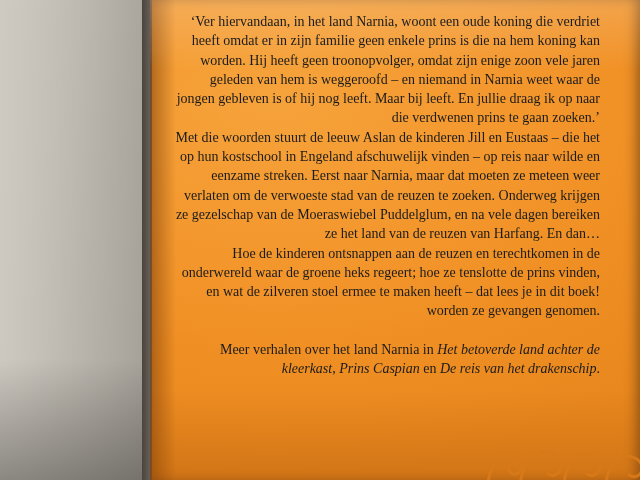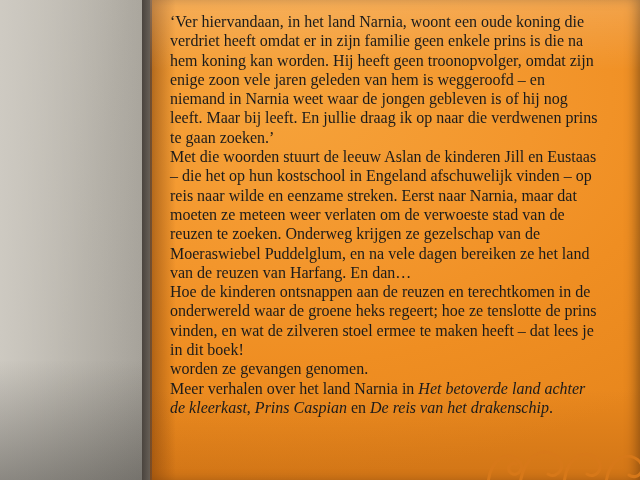--- a/index.html
+++ b/index.html
@@ -73,28 +73,29 @@
     pointer-events: none;
   }
 
   
   .blurb {
     position: absolute;
     left: 20px;
     top: 12px;
     width: 430px;
     color: #1b1b1b;
-    font-size: 16px;
+    font-size: 14px;
     line-height: 19.3px;
-    text-align: left;
+    text-align: right;
   }
   .blurb p {
     margin: 0 0 0 0;
   }
   .blurb p.gap {
+    margin-top: 19px;
   }
   .blurb em {
     font-style: italic;
   }
 
   
   .ornament {
     position: absolute;
     left: 330px;
     bottom: -6px;

